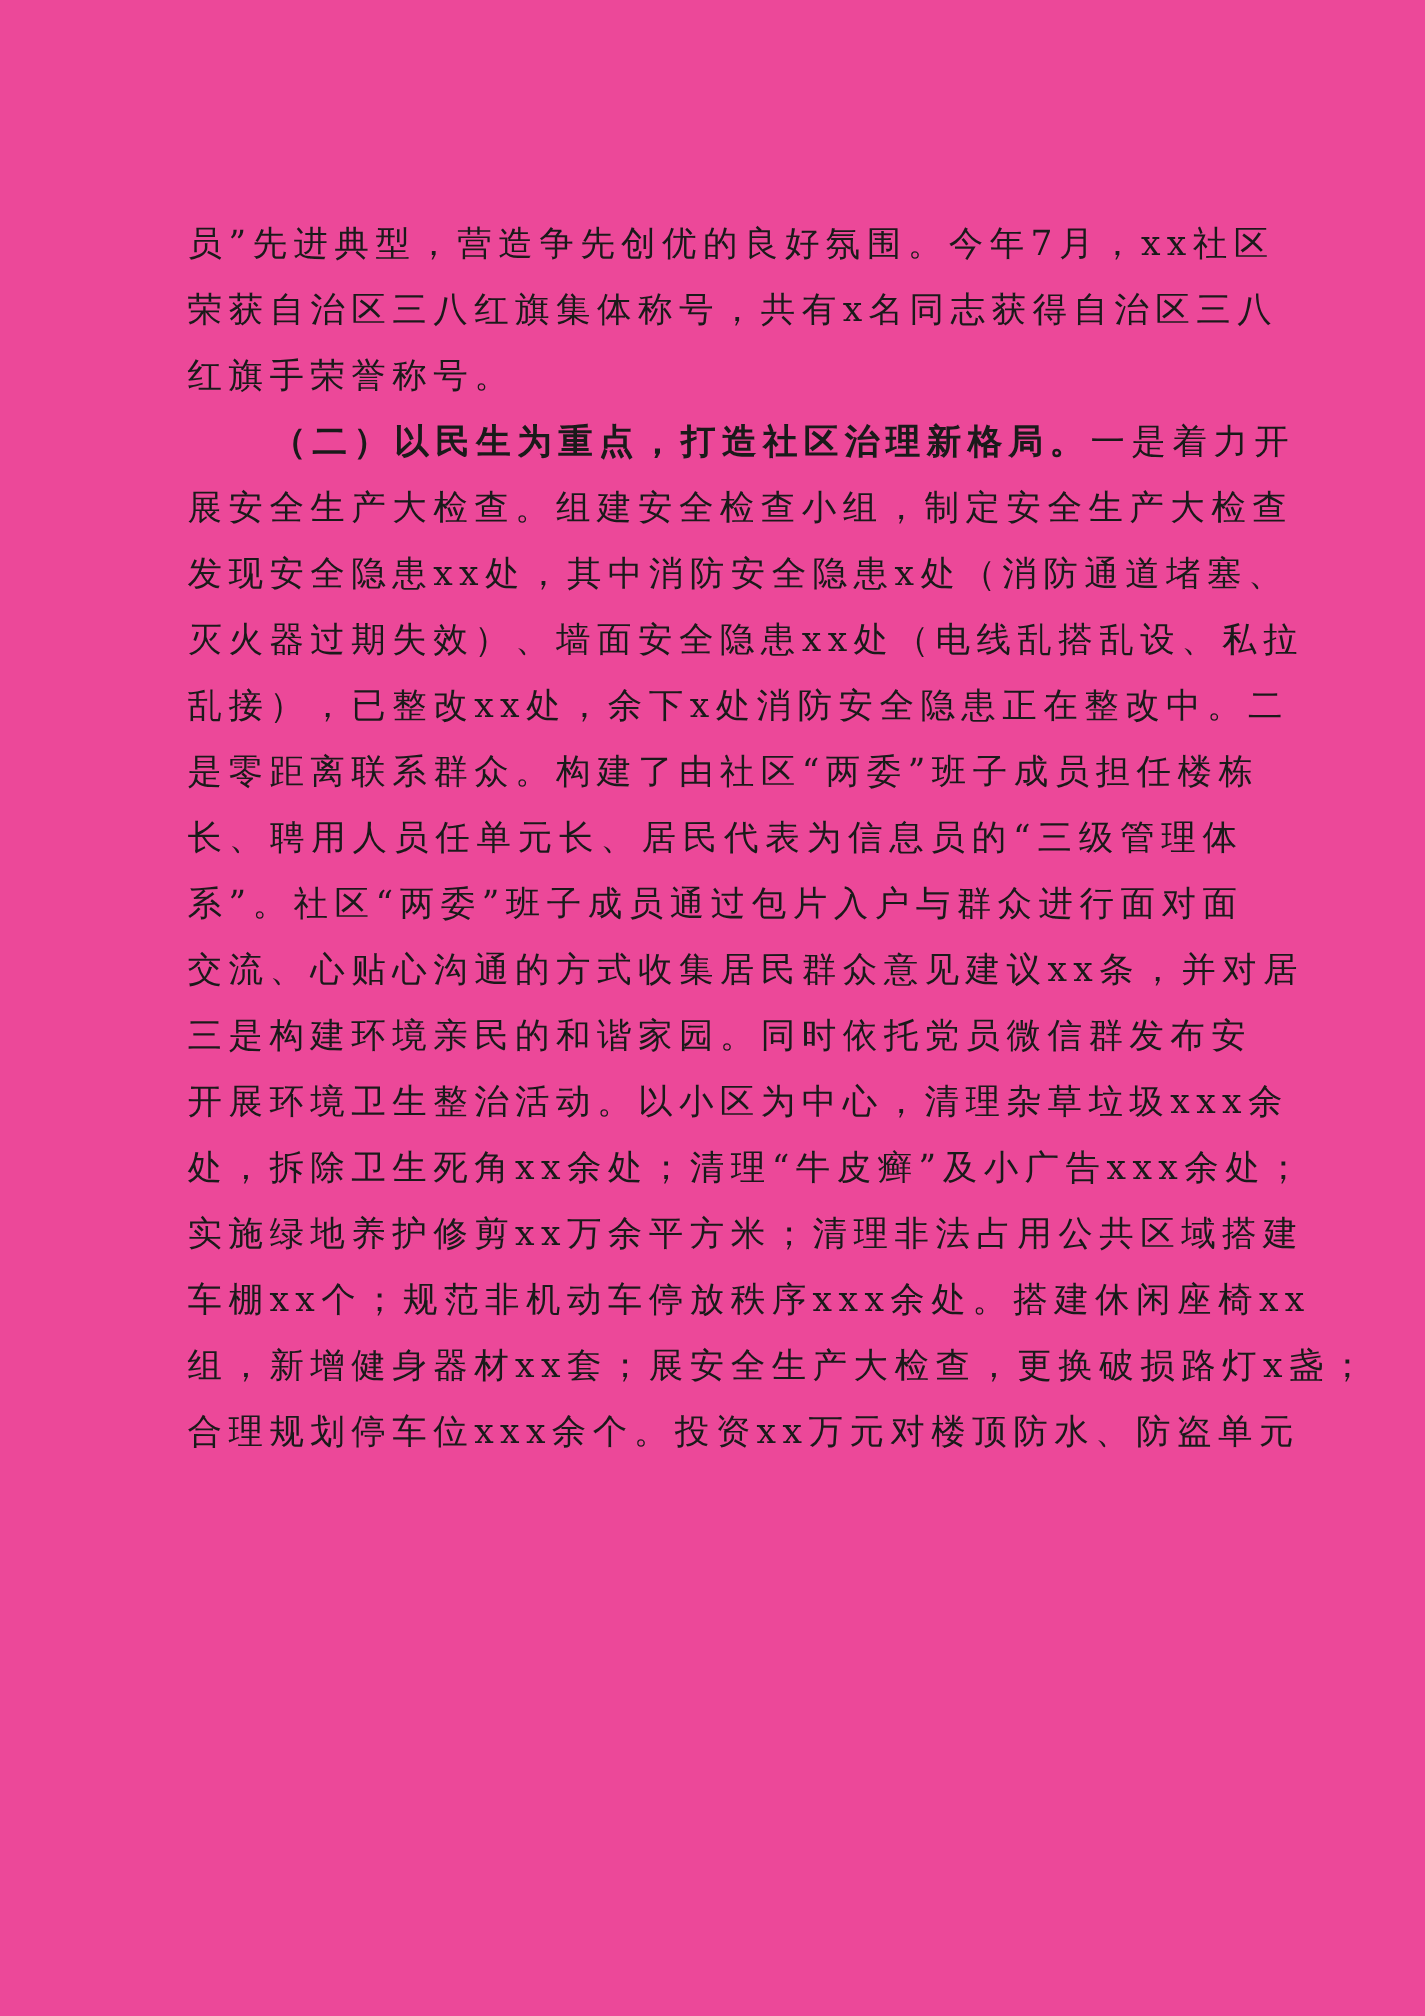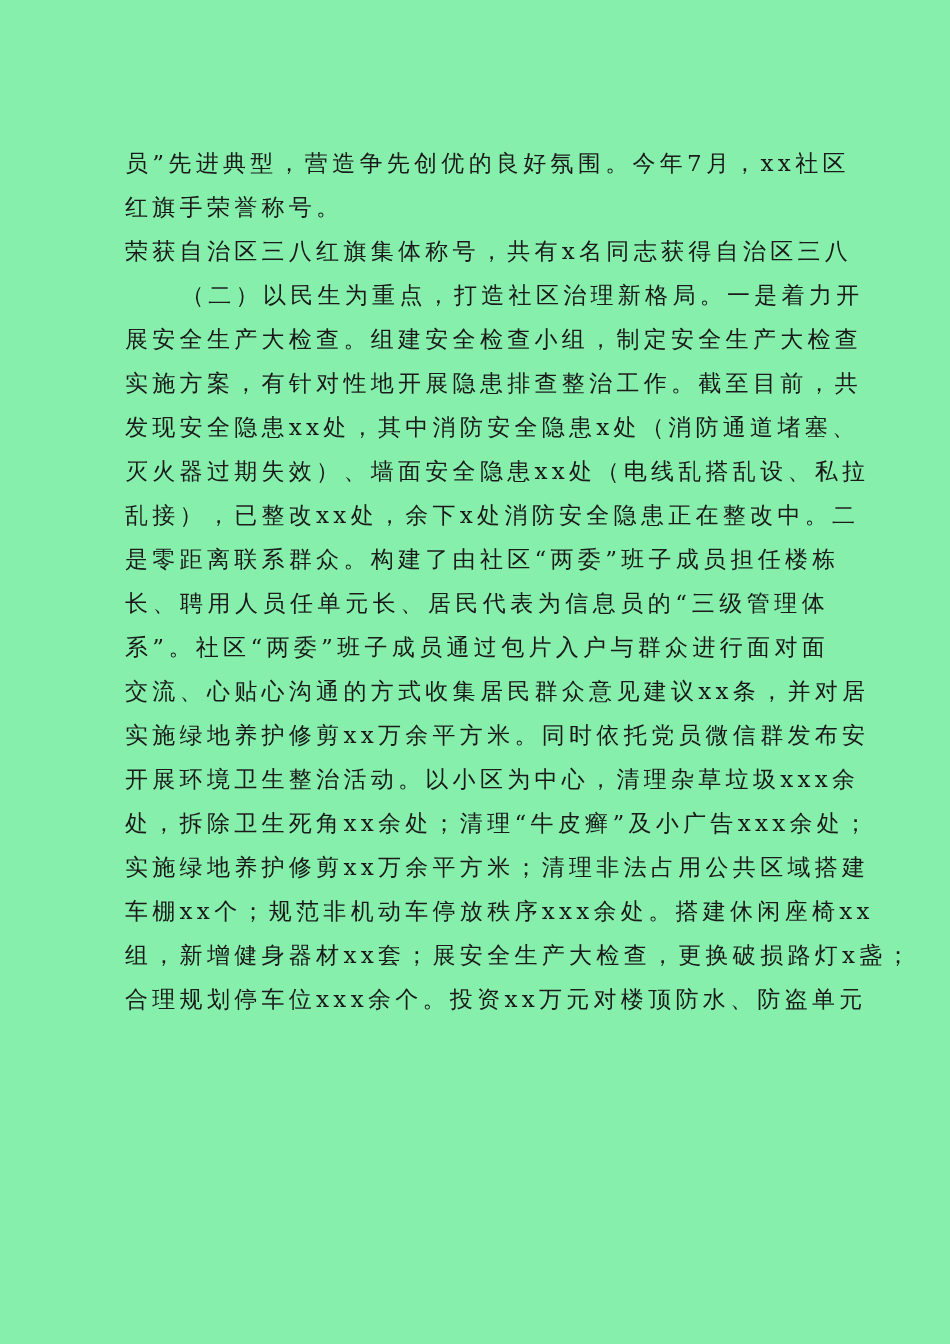--- a/index.html
+++ b/index.html
@@ -11,21 +11,21 @@
       width: 950px;
       height: 1344px;
       position: relative;
       overflow: hidden;
     }
     .page {
       position: absolute;
       left: 0; top: 0;
       width: 950px;
       height: 1344px;
-      background: #86efac;
+      background: #ec4899;
     }
     .text-body {
       position: absolute;
       left: 125px;
       top: 141px;
       width: 704px;
       color: #1a1a1a;
       font-family: "DejaVu Serif", "Liberation Serif", serif;
       font-size: 23px;
     }
@@ -38,47 +38,46 @@
       text-align-last: justify;
       overflow: visible;
     }
     .line.last {
       text-align-last: left;
     }
     .line.indent {
       padding-left: 56px;
     }
     .heading {
-      font-weight: normal;
+      font-weight: bold;
     }
   </style>
 </head>
 <body>
 
 <div class="page">
   <div class="text-body">
 
     <div class="paragraph">
       <div class="line">员”先进典型，营造争先创优的良好氛围。今年7月，xx社区</div>
+      <div class="line">荣获自治区三八红旗集体称号，共有x名同志获得自治区三八</div>
       <div class="line last">红旗手荣誉称号。</div>
-      <div class="line">荣获自治区三八红旗集体称号，共有x名同志获得自治区三八</div>
     </div>
 
     <div class="paragraph">
       <div class="line indent"><span class="heading">（二）以民生为重点，打造社区治理新格局。</span><span>一是着力开</span></div>
       <div class="line">展安全生产大检查。组建安全检查小组，制定安全生产大检查</div>
-      <div class="line">实施方案，有针对性地开展隐患排查整治工作。截至目前，共</div>
       <div class="line">发现安全隐患xx处，其中消防安全隐患x处（消防通道堵塞、</div>
       <div class="line">灭火器过期失效）、墙面安全隐患xx处（电线乱搭乱设、私拉</div>
       <div class="line">乱接），已整改xx处，余下x处消防安全隐患正在整改中。二</div>
       <div class="line">是零距离联系群众。构建了由社区“两委”班子成员担任楼栋</div>
       <div class="line">长、聘用人员任单元长、居民代表为信息员的“三级管理体</div>
       <div class="line">系”。社区“两委”班子成员通过包片入户与群众进行面对面</div>
       <div class="line">交流、心贴心沟通的方式收集居民群众意见建议xx条，并对居</div>
-      <div class="line">实施绿地养护修剪xx万余平方米。同时依托党员微信群发布安</div>
+      <div class="line">三是构建环境亲民的和谐家园。同时依托党员微信群发布安</div>
       <div class="line">开展环境卫生整治活动。以小区为中心，清理杂草垃圾xxx余</div>
       <div class="line">处，拆除卫生死角xx余处；清理“牛皮癣”及小广告xxx余处；</div>
       <div class="line">实施绿地养护修剪xx万余平方米；清理非法占用公共区域搭建</div>
       <div class="line">车棚xx个；规范非机动车停放秩序xxx余处。搭建休闲座椅xx</div>
       <div class="line">组，新增健身器材xx套；展安全生产大检查，更换破损路灯x盏；</div>
       <div class="line">合理规划停车位xxx余个。投资xx万元对楼顶防水、防盗单元</div>
     </div>
 
   </div>
 </div>

